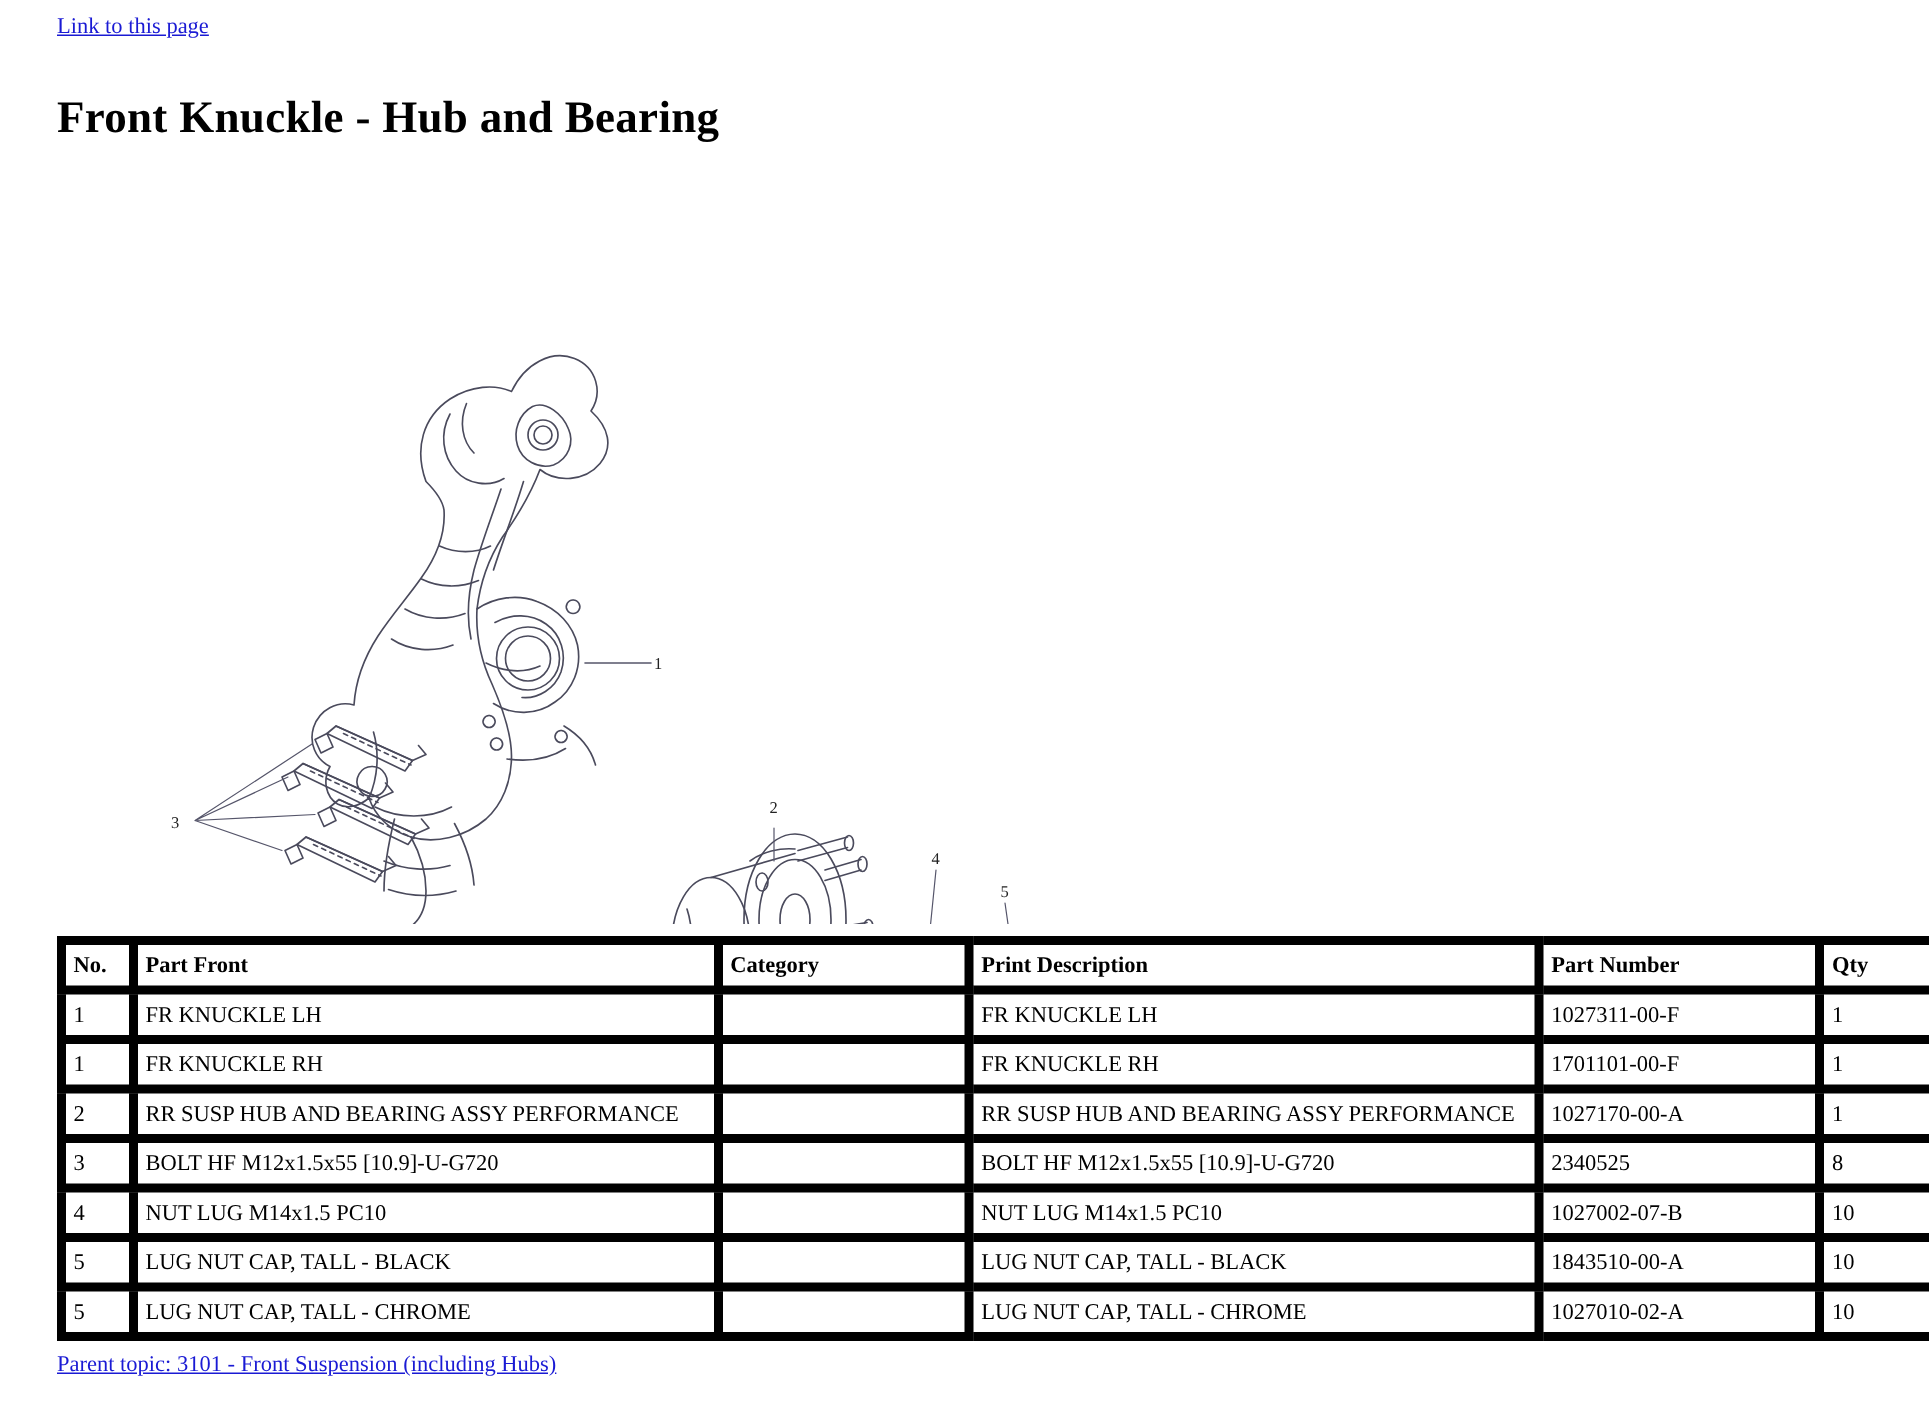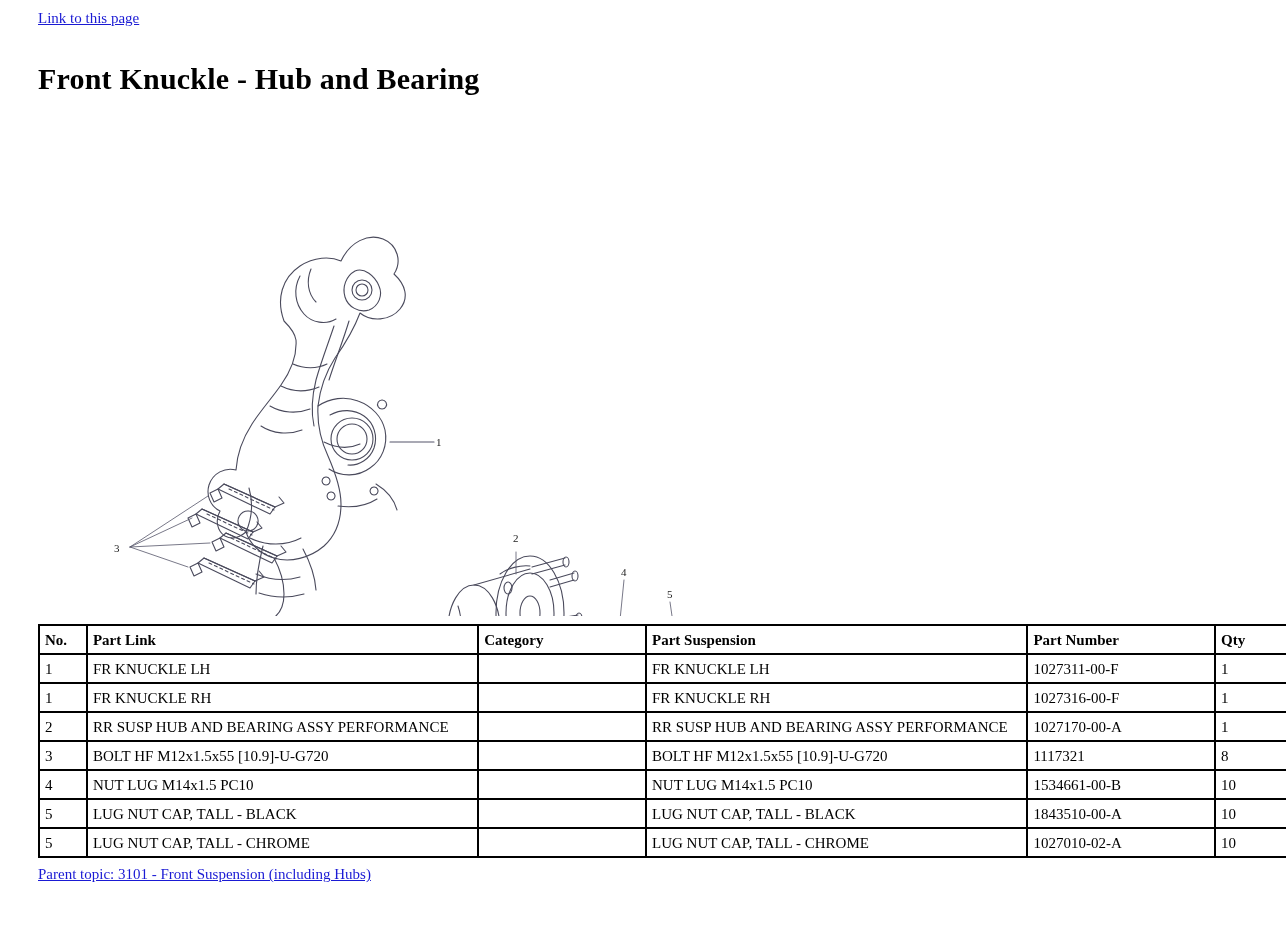--- a/index.html
+++ b/index.html
@@ -55,21 +55,21 @@
   .figure svg {
     display: block;
   }
   table.parts {
     border-collapse: collapse;
     width: 1266px;
     margin-top: 8px;
     font-size: 15px;
   }
   table.parts th, table.parts td {
-    border: 2px solid #000000;
+    border: 6px solid #000000;
     padding: 2px 5px;
     text-align: left;
     vertical-align: middle;
     font-weight: normal;
     height: 23px;
     line-height: 1.1;
   }
   table.parts th {
     font-weight: bold;
   }
@@ -249,66 +249,66 @@
       <col class="c-no">
         <col class="c-name">
         <col class="c-cat">
         <col class="c-desc">
         <col class="c-num">
         <col class="c-qty">
     </colgroup>
     <thead>
       <tr>
         <th>No.</th>
-        <th>Part Link</th>
+        <th>Part Front</th>
         <th>Category</th>
-        <th>Part Suspension</th>
+        <th>Print Description</th>
         <th>Part Number</th>
         <th>Qty</th>
       </tr>
     </thead>
     <tbody>
       <tr>
         <td>1</td>
         <td>FR KNUCKLE LH</td>
         <td></td>
         <td>FR KNUCKLE LH</td>
         <td>1027311-00-F</td>
         <td>1</td>
       </tr>
       <tr>
         <td>1</td>
         <td>FR KNUCKLE RH</td>
         <td></td>
         <td>FR KNUCKLE RH</td>
-        <td>1027316-00-F</td>
+        <td>1701101-00-F</td>
         <td>1</td>
       </tr>
       <tr>
         <td>2</td>
         <td>RR SUSP HUB AND BEARING ASSY PERFORMANCE</td>
         <td></td>
         <td>RR SUSP HUB AND BEARING ASSY PERFORMANCE</td>
         <td>1027170-00-A</td>
         <td>1</td>
       </tr>
       <tr>
         <td>3</td>
         <td>BOLT HF M12x1.5x55 [10.9]-U-G720</td>
         <td></td>
         <td>BOLT HF M12x1.5x55 [10.9]-U-G720</td>
-        <td>1117321</td>
+        <td>2340525</td>
         <td>8</td>
       </tr>
       <tr>
         <td>4</td>
         <td>NUT LUG M14x1.5 PC10</td>
         <td></td>
         <td>NUT LUG M14x1.5 PC10</td>
-        <td>1534661-00-B</td>
+        <td>1027002-07-B</td>
         <td>10</td>
       </tr>
       <tr>
         <td>5</td>
         <td>LUG NUT CAP, TALL - BLACK</td>
         <td></td>
         <td>LUG NUT CAP, TALL - BLACK</td>
         <td>1843510-00-A</td>
         <td>10</td>
       </tr>

